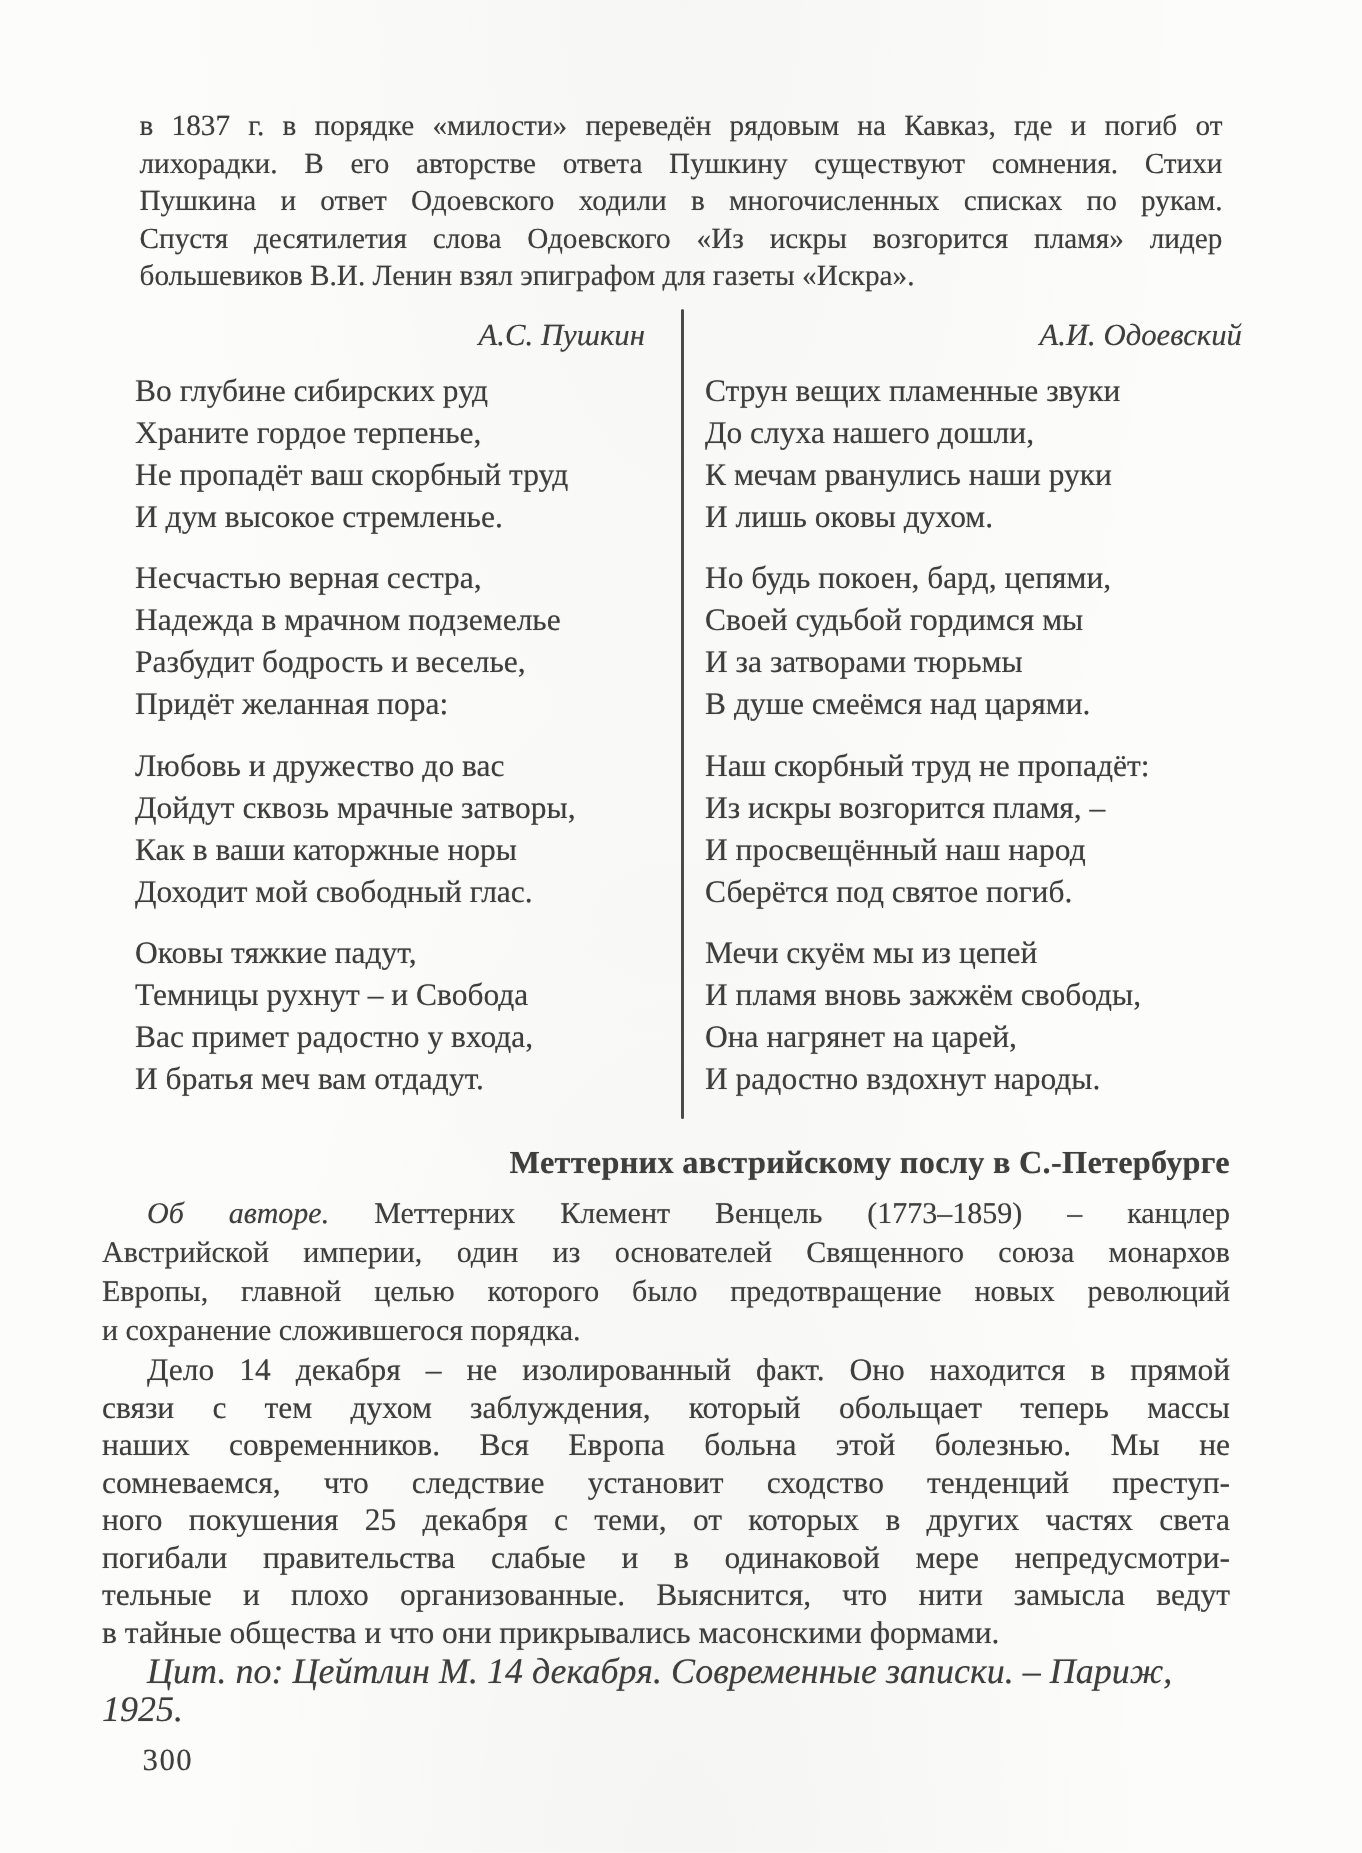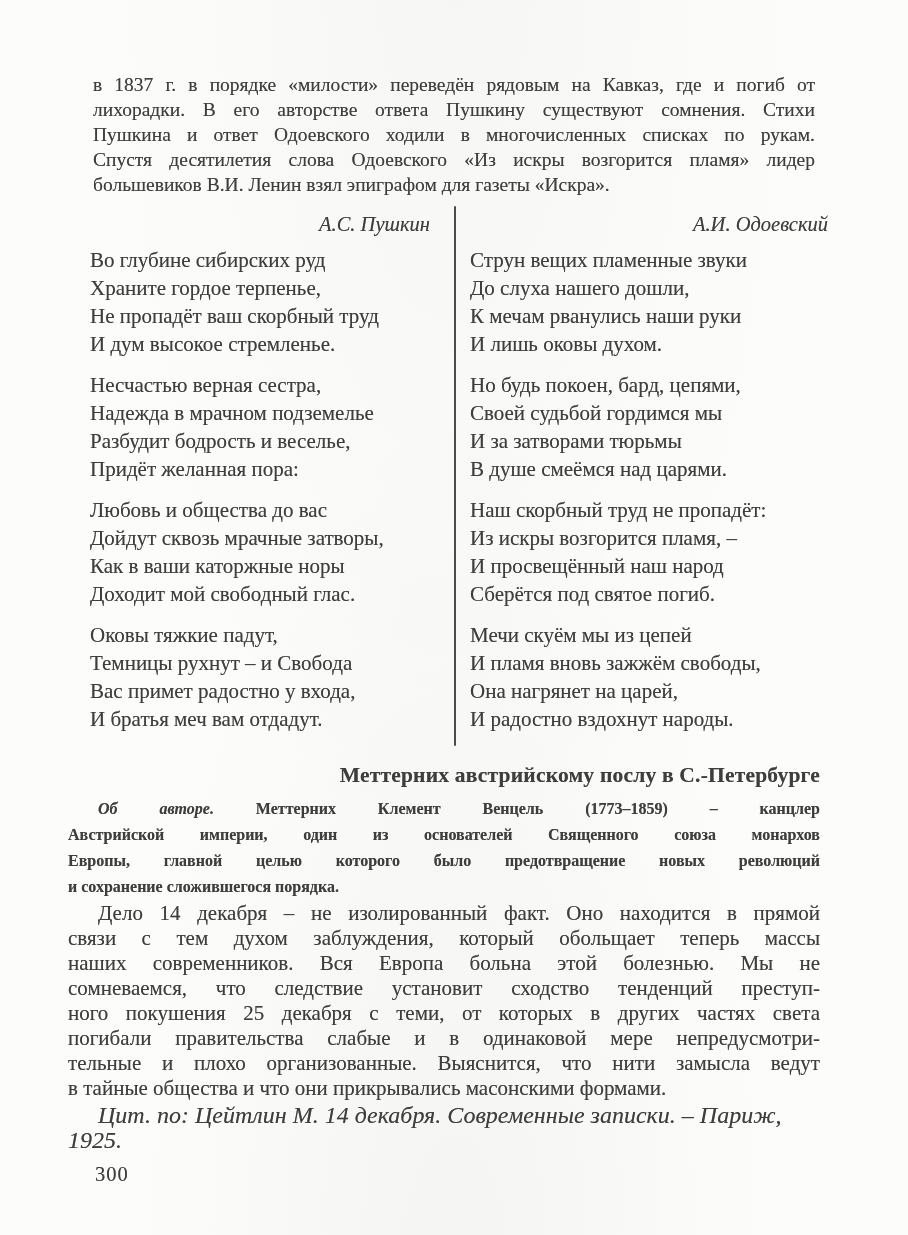--- a/index.html
+++ b/index.html
@@ -52,21 +52,21 @@
   }
 
   .heading{
     position:absolute;left:68px;top:763px;width:752px;
     text-align:right;font-weight:bold;font-size:21.5px;
     letter-spacing:0.2px;
   }
 
   .about{
     position:absolute;left:68px;top:796px;width:752px;
-    font-size:16px;line-height:26px;font-weight:bold;
+    font-size:20px;line-height:26px;
   }
 
   .excerpt{
     position:absolute;left:68px;top:901px;width:752px;
     font-size:21px;line-height:25px;
   }
 
   .citation{
     position:absolute;left:68px;top:1103px;width:752px;
     font-style:italic;font-size:24px;line-height:25px;
@@ -102,21 +102,21 @@
         <div class="vline">Не пропадёт ваш скорбный труд</div>
         <div class="vline">И дум высокое стремленье.</div>
       </div>
       <div class="stanza">
         <div class="vline">Несчастью верная сестра,</div>
         <div class="vline">Надежда в мрачном подземелье</div>
         <div class="vline">Разбудит бодрость и веселье,</div>
         <div class="vline">Придёт желанная пора:</div>
       </div>
       <div class="stanza">
-        <div class="vline">Любовь и общества до вас</div>
+        <div class="vline">Любовь и дружество до вас</div>
         <div class="vline">Дойдут сквозь мрачные затворы,</div>
         <div class="vline">Как в ваши каторжные норы</div>
         <div class="vline">Доходит мой свободный глас.</div>
       </div>
       <div class="stanza">
         <div class="vline">Оковы тяжкие падут,</div>
         <div class="vline">Темницы рухнут – и Свобода</div>
         <div class="vline">Вас примет радостно у входа,</div>
         <div class="vline">И братья меч вам отдадут.</div>
       </div>

